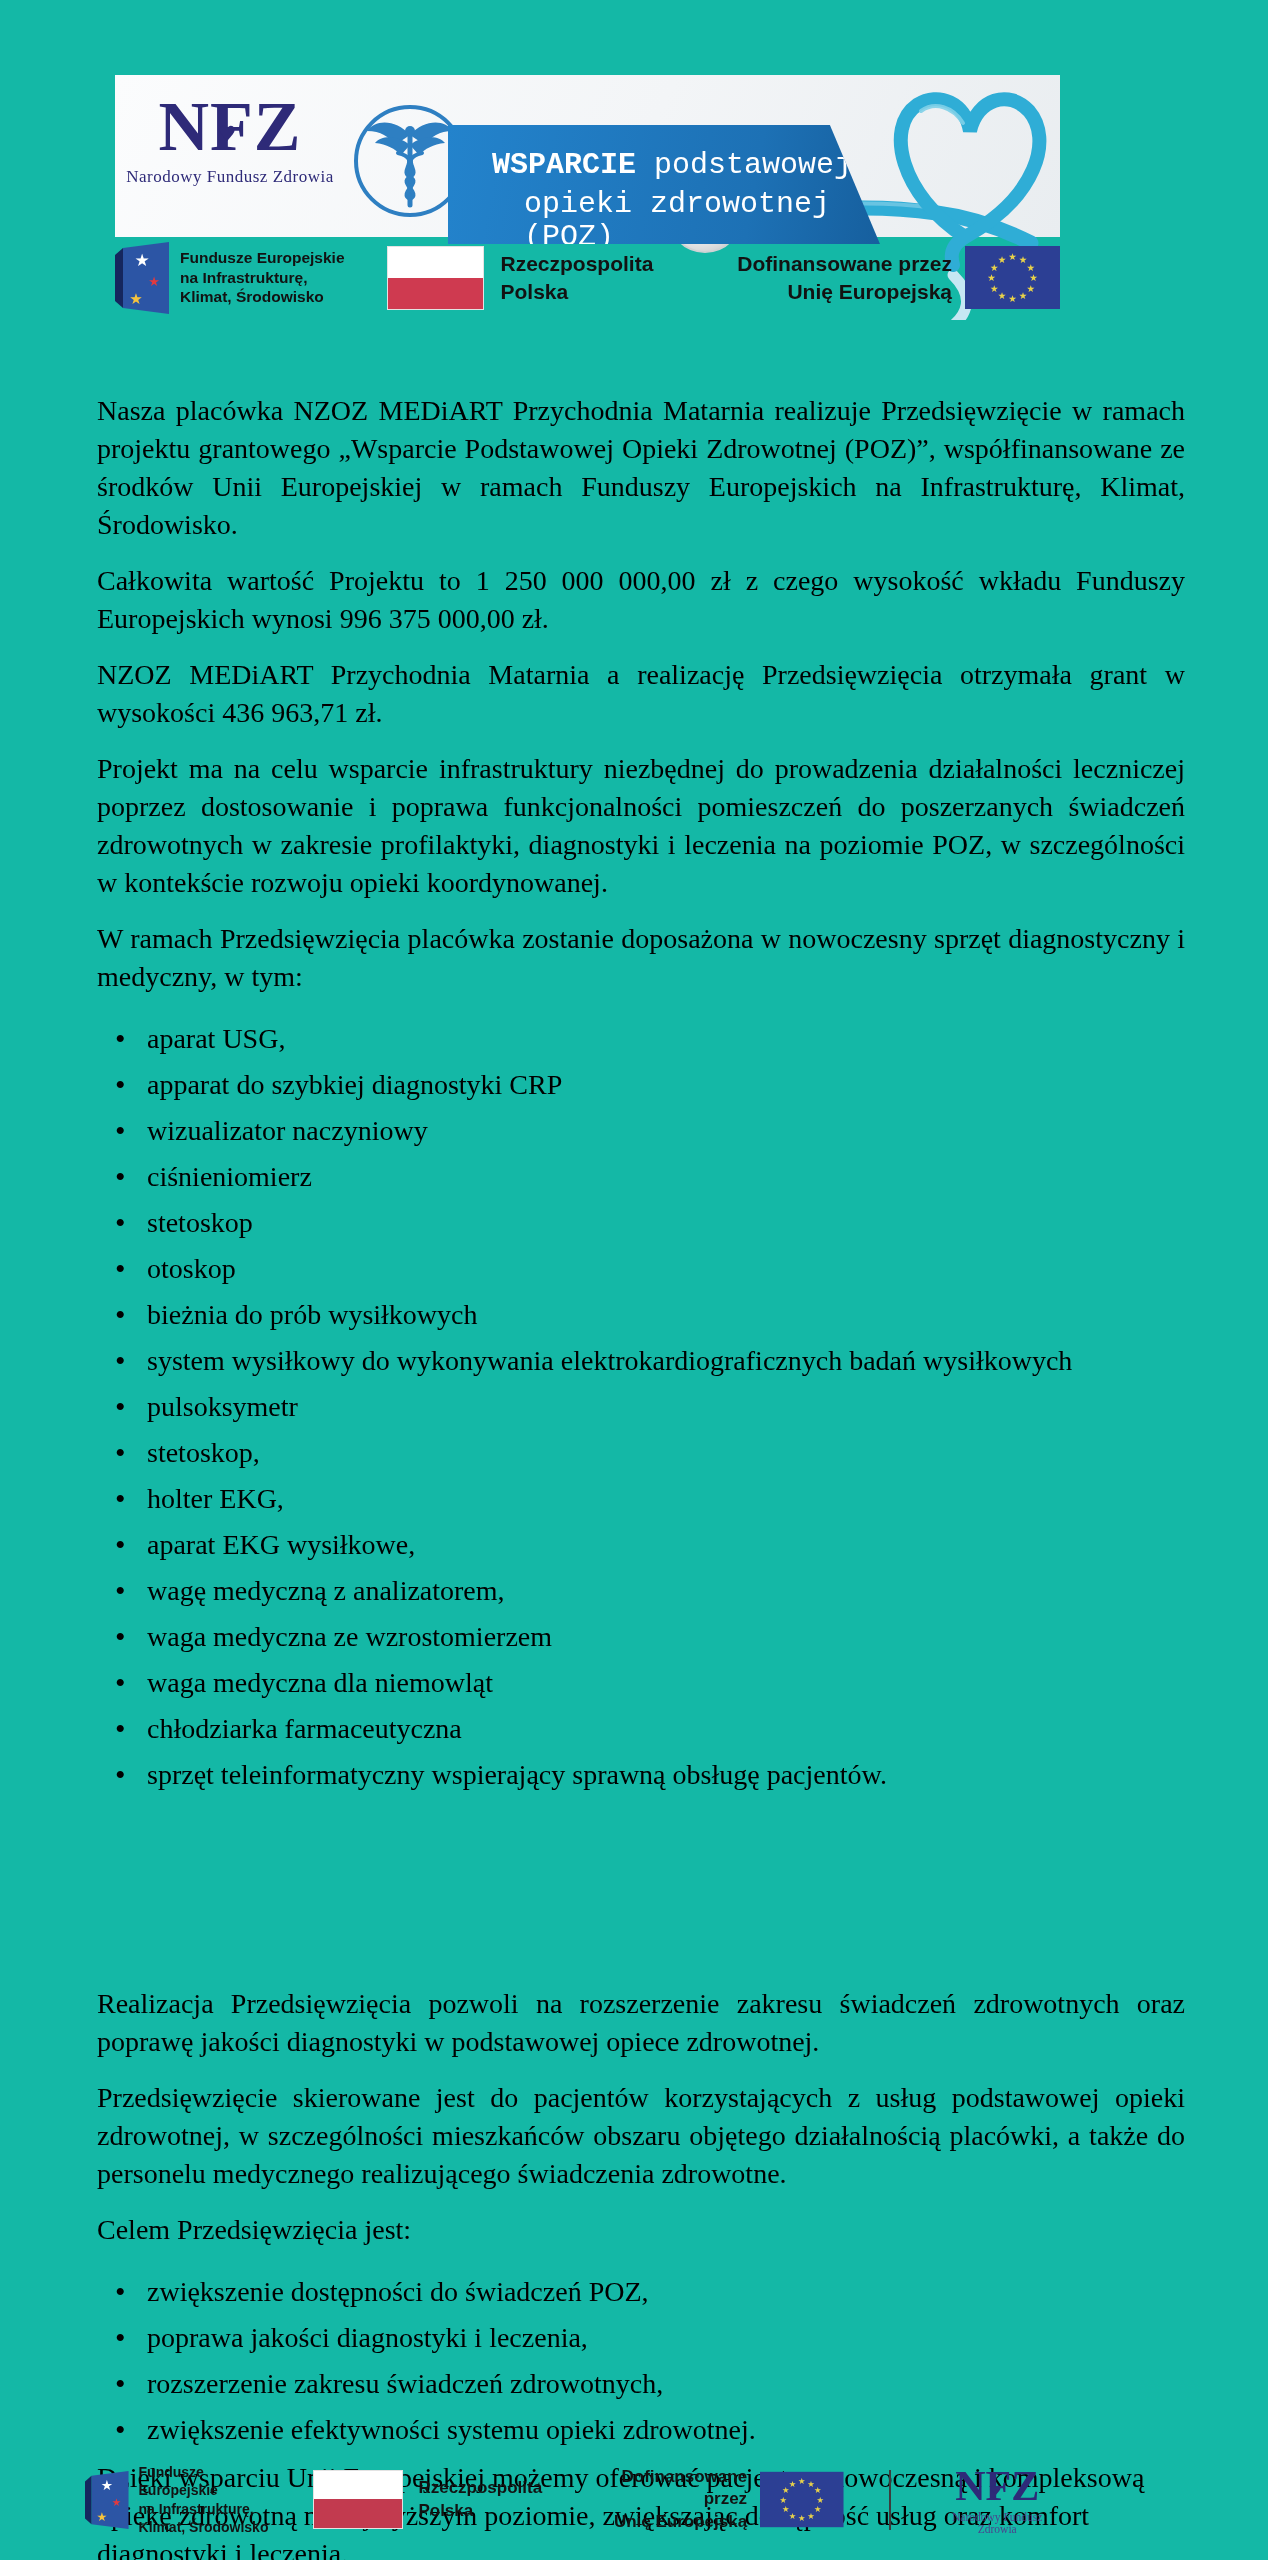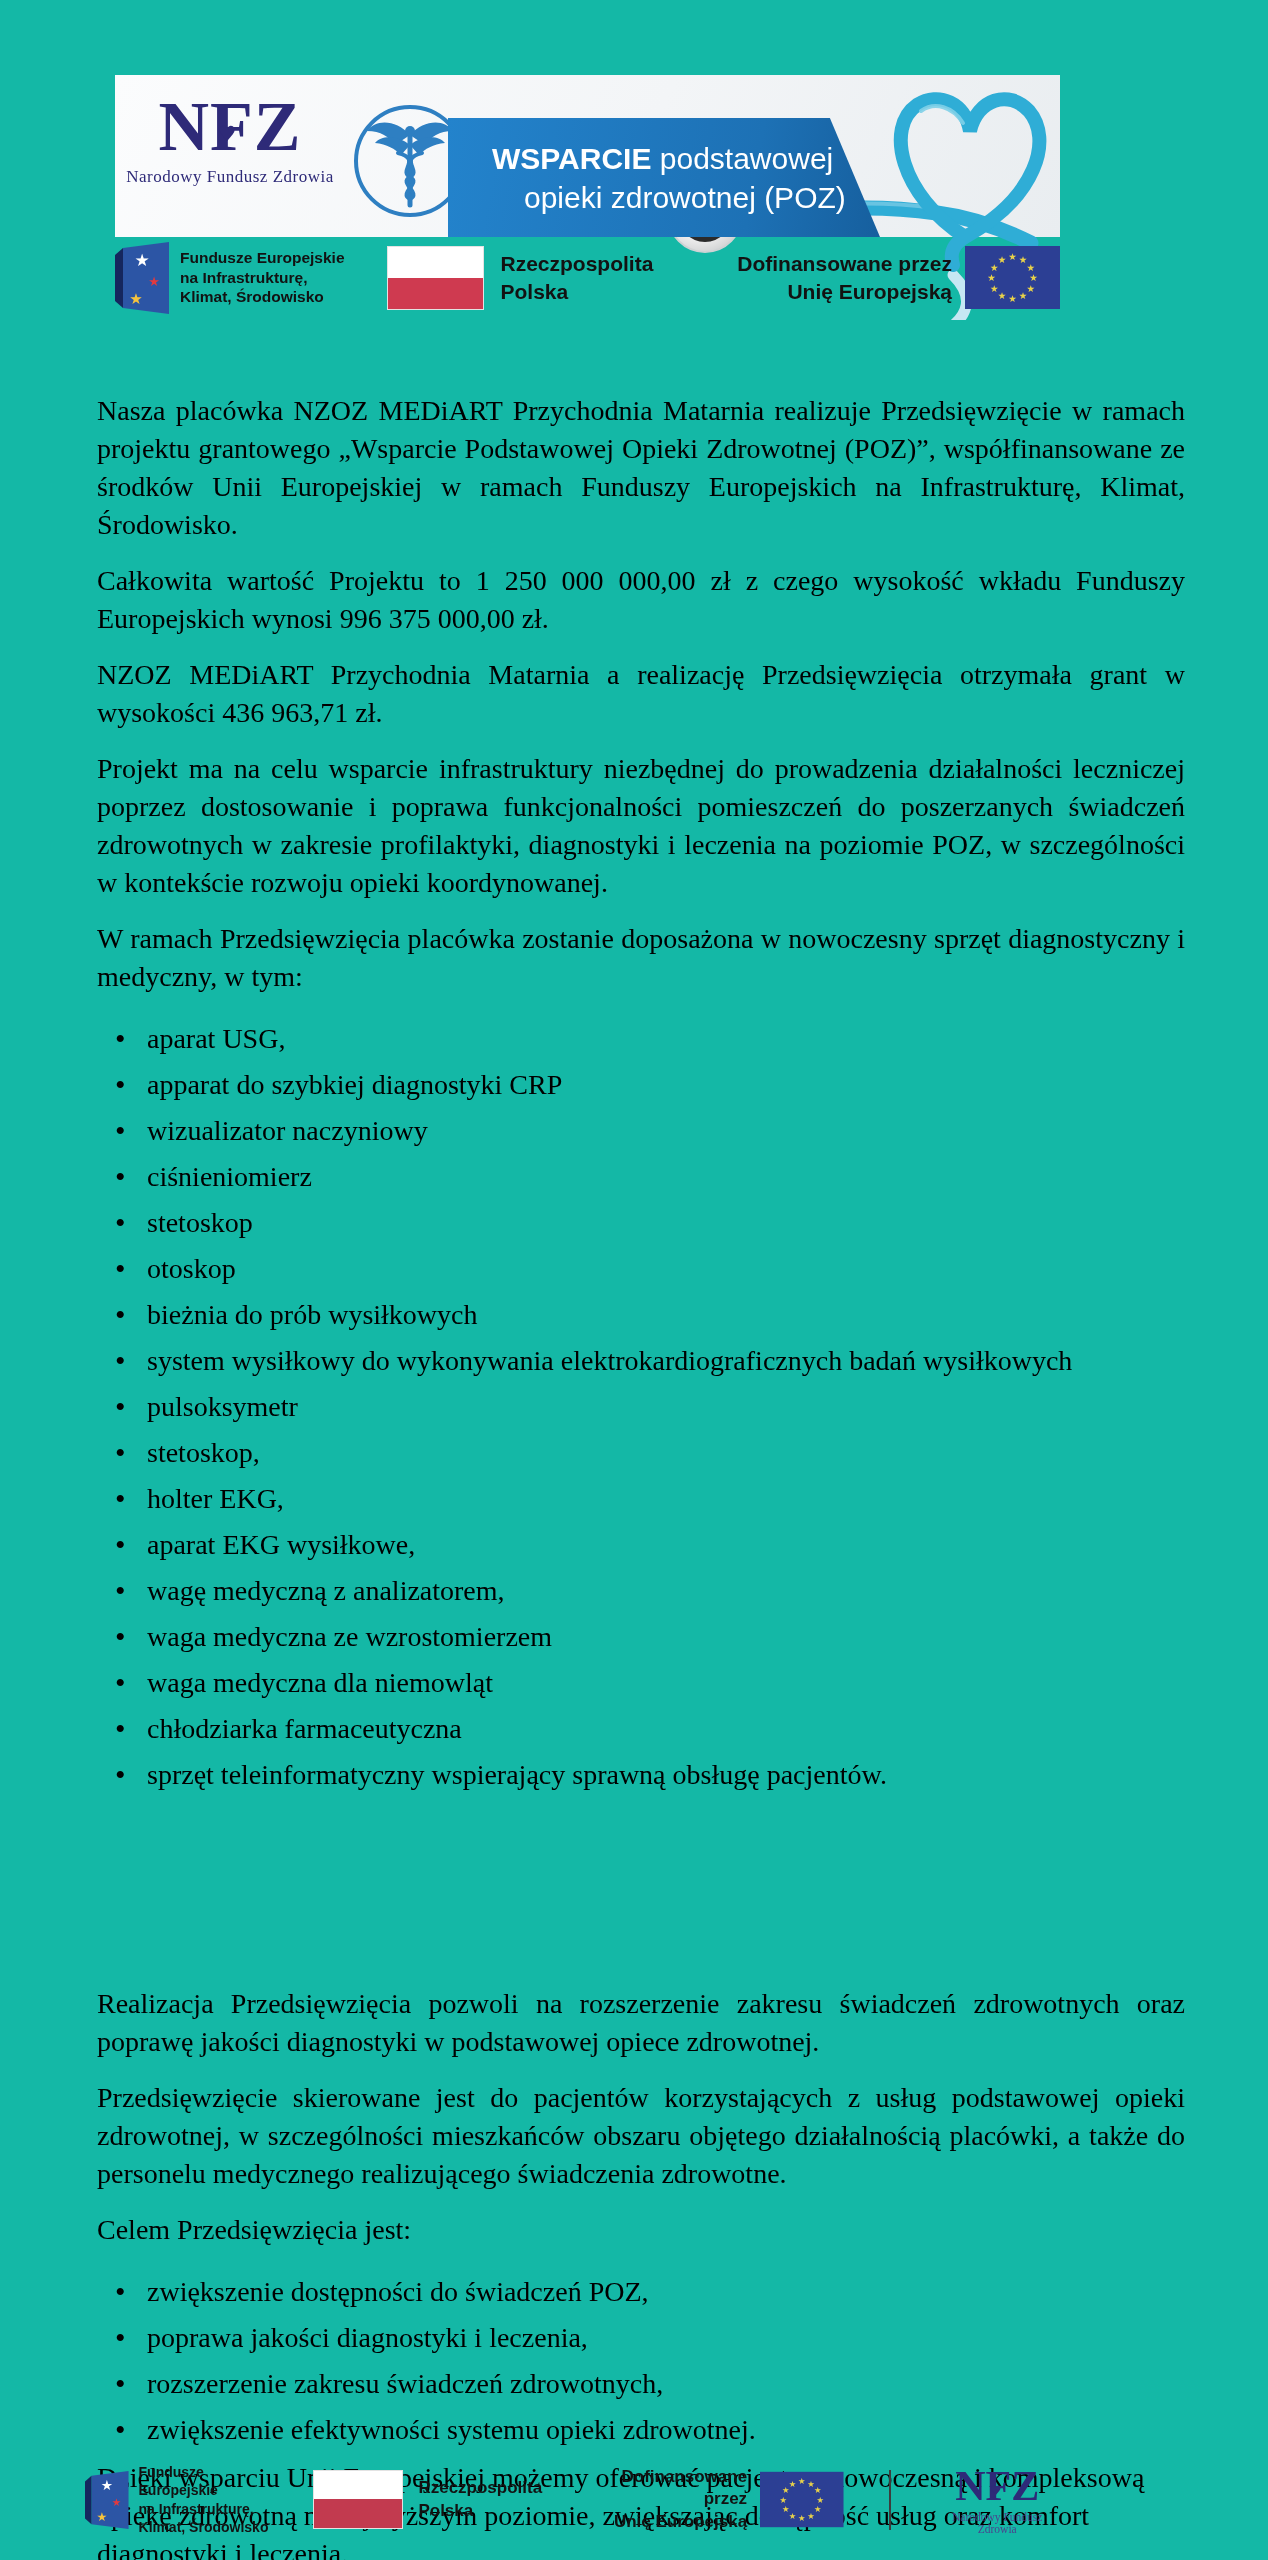--- a/index.html
+++ b/index.html
@@ -9,24 +9,24 @@
   .header{position:absolute;left:115px;top:75px;width:945px;height:245px;}
   .header-top-bg{position:absolute;left:0;top:0;right:0;height:162px;
     background:linear-gradient(115deg,#fbfcfd 0%,#f3f5f7 55%,#e9edf0 100%);}
   .nfz-logo{position:absolute;left:8px;top:16px;width:214px;text-align:center;color:#2e2a78;}
   .nfz-abbr{position:relative;font-family:"Liberation Serif",serif;font-weight:bold;
     font-size:70px;line-height:1.04;letter-spacing:1px;}
   .nfz-heart{position:absolute;left:50%;top:33px;transform:translateX(-62%);
     font-size:21px;line-height:1;font-family:"DejaVu Sans",sans-serif;}
   .nfz-name{font-family:"Liberation Serif",serif;font-size:17px;margin-top:3px;letter-spacing:.5px;}
   .caduceus{position:absolute;left:236px;top:22px;width:118px;height:128px;}
-  .banner{position:absolute;left:333px;top:43px;width:432px;height:119px;z-index:3;
+  .banner{position:absolute;left:333px;top:50px;width:432px;height:119px;z-index:3;
     background:linear-gradient(100deg,#2383cc 0%,#1d71b5 70%,#165f9e 100%);
     clip-path:polygon(0 0,88.4% 0,100% 100%,0 100%);
-    color:#fff;font-family:Liberation Sans, sans-serif;}
+    color:#fff;font-family:Liberation Mono, monospace;}
   .banner-line1{padding:24px 0 0 44px;font-size:30px;line-height:1.1;}
   .banner-line1 b{font-weight:bold;}
   .banner-line2{padding:6px 0 0 76px;font-size:30px;line-height:1.1;}
   .stem{position:absolute;left:624px;top:131px;width:30px;height:14px;z-index:1;
     background:linear-gradient(#dcdee0,#989fa4);border-radius:3px;}
   .chestpiece{position:absolute;left:552px;top:102px;width:76px;height:76px;border-radius:50%;z-index:1;
     background:radial-gradient(circle at 42% 38%,#ffffff 0 28%,#ececec 55%,#b9bcbe 100%);
     border:2px solid #cfd2d4;box-sizing:border-box;}
   .chestpiece::before{content:"";position:absolute;left:9px;top:9px;right:9px;bottom:9px;
     border:5px solid #2b2b2b;border-radius:50%;background:#f5f5f3;}

